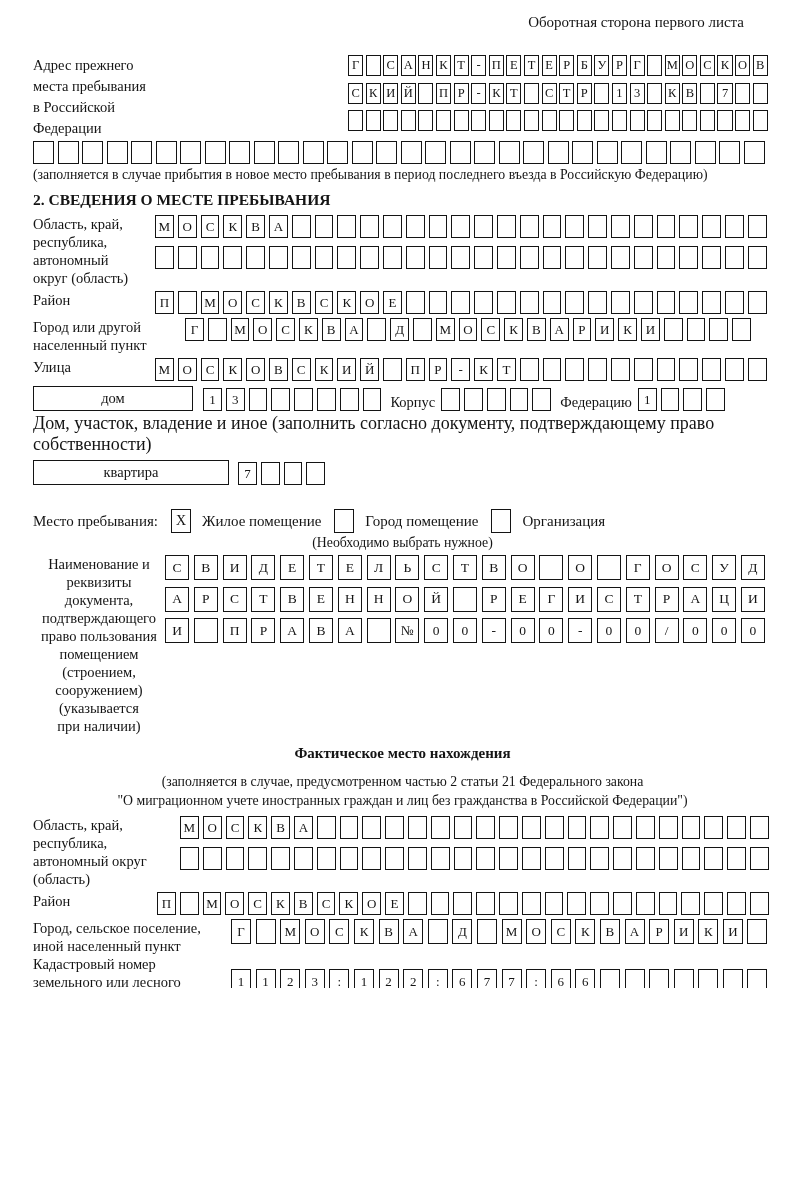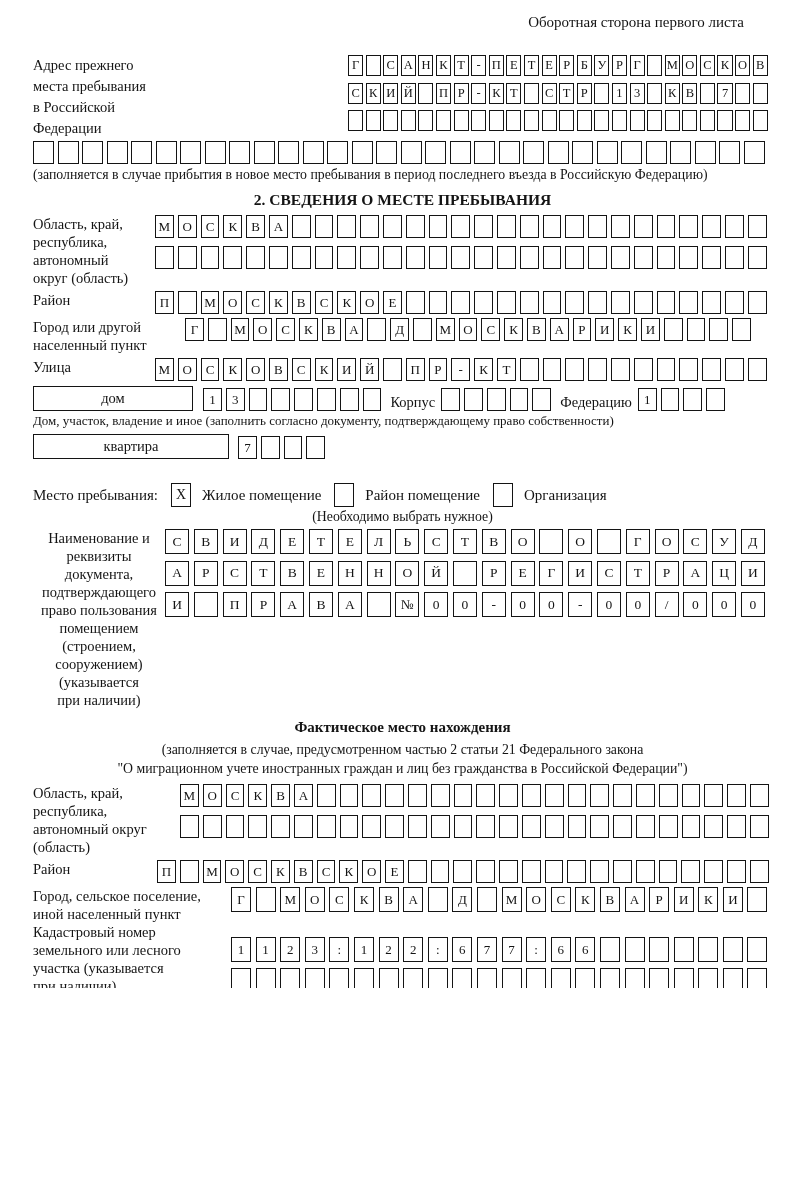--- a/index.html
+++ b/index.html
@@ -21,48 +21,48 @@
   .bl .cbox { width:24px;   height:25px; margin-right:4.8px; font-size:13.5px; }
   .bk .cbox { width:20px;   height:25px; margin-right:4.6px; font-size:13px; }
   .boxes .cbox:last-child { margin-right:0; }
 
   .prev { margin-top:24px; }
   .prev .lbl { width:315px; line-height:21px; }
   .prev .boxes { margin-bottom:6.5px; }
   .bf { margin-top:2px; }
 
   .note-c { text-align:left; font-size:13.8px; margin-top:3px; }
-  .sec-title { text-align:center; font-weight:bold; font-size:15.5px; margin:8px 0 6px; }
+  .sec-title { text-align:left; font-weight:bold; font-size:15.5px; margin:8px 0 6px; }
 
   .w122 { width:122px; } .w152 { width:152px; } .w132 { width:132px; }
   .w147 { width:147px; } .w124 { width:124px; } .w198 { width:198px; }
 
   .rows .mb8 { margin-bottom:8px; }
   .row-gap4 { margin-top:4px; }
 
   .inline-row { display:flex; align-items:flex-end; margin-top:5px; font-size:14.5px; }
   .labelbox { border:1.7px solid #141414; box-sizing:border-box; height:25px;
               display:flex; align-items:center; justify-content:center; font-size:14.5px; }
   .house-label { width:160px; margin-right:10px; }
   .apt-label   { width:196px; margin-right:9px; }
   .mid-lbl { margin:0 6px 0 9px; }
 
-  .caption { font-size:13px; margin:2px 0 4px; }
+  .caption { font-size:18px; margin:2px 0 4px; }
 
   .stay-row { display:flex; align-items:center; font-size:15px; margin-top:24px; }
   .chk { width:20px; height:24px; border:1.7px solid #141414; box-sizing:border-box;
          display:flex; align-items:center; justify-content:center; font-size:14px;
          margin:0 11px 0 13px; flex:0 0 auto; }
   .stay-note { text-align:center; font-size:13.8px; margin-top:2px; }
 
   .doc-block { margin-top:4px;text-align:center; }
   .doc-block .lbl { line-height:18px; }
   .doc-block .boxes { margin-bottom:6.5px; }
 
-  .fact-title { text-align:center; font-weight:bold; font-size:15px; margin:10px 0 4px; }
+  .fact-title { text-align:center; font-weight:bold; font-size:15px; margin:10px 0 10px; }
   .fact-note { text-align:center; font-size:13.8px; line-height:19px; }
 
   .fact-region { margin-top:6px; }
   .cad-rows { margin-top:14px; }
   .cad-rows .boxes { margin-bottom:6px; }
 
   .stamp { margin-left:362px; margin-top:3px; width:357px; height:178px;
            border:2px solid #141414; box-sizing:border-box; background:#fff; }
 </style>
 </head>
@@ -397,21 +397,21 @@
         <span class="cbox"></span>
         <span class="cbox"></span>
       </div>
   </div>
 
   <div class="stay-row">
     <span>Место пребывания:</span>
     <span class="chk">X</span>
     <span>Жилое помещение</span>
     <span class="chk"></span>
-    <span>Район помещение</span>
+    <span>Город помещение</span>
     <span class="chk"></span>
     <span>Организация</span>
   </div>
   <div class="stay-note">(Необходимо выбрать нужное)</div>
 
   <div class="block doc-block">
     <div class="lbl w132">Наименование и реквизиты
 документа, подтверждающего
 право пользования
 помещением (строением,

